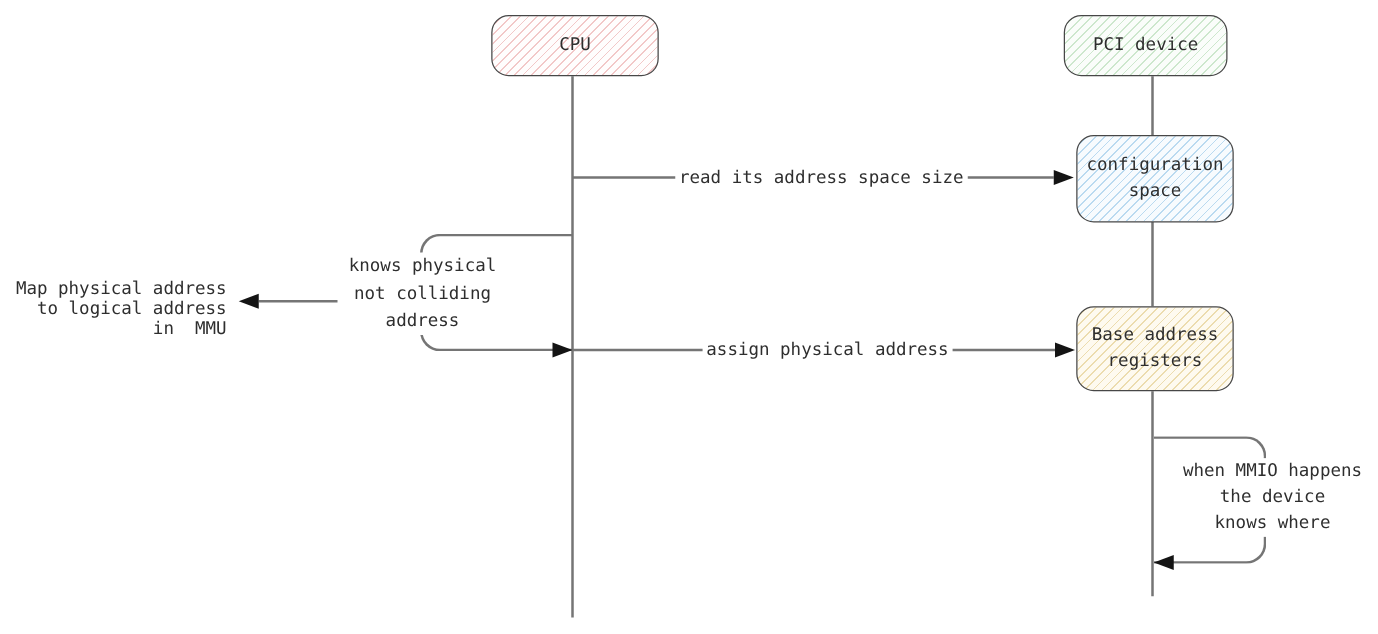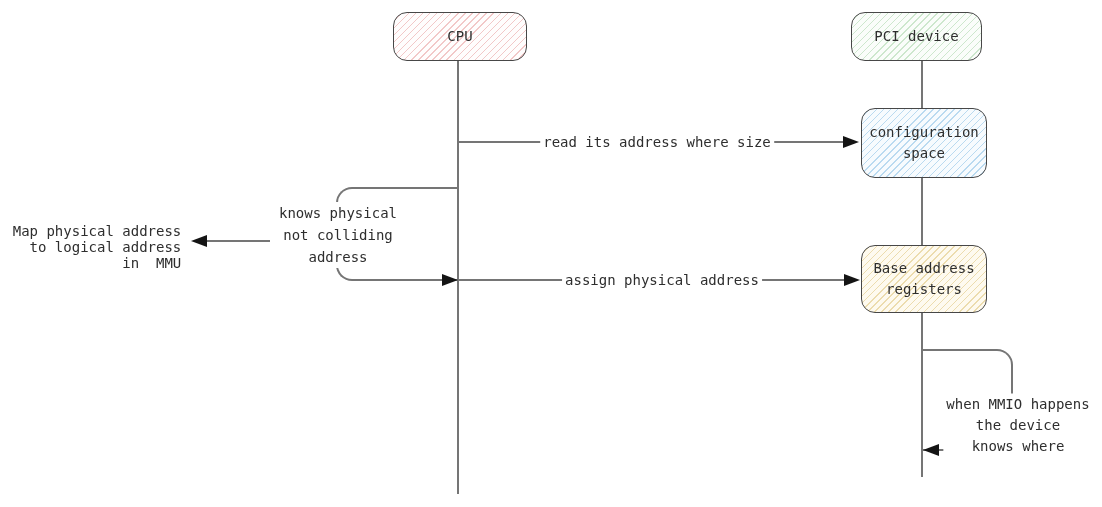--- a/index.html
+++ b/index.html
@@ -53,21 +53,21 @@
   .msg-label{
     position:absolute;
     transform:translate(-50%,-50%);
     background:#ffffff;
     padding:0 3px;
     font-size:14px;line-height:22px;
     text-align:center;
     white-space:pre;
   }
   .lh20{line-height:16px;text-align:right;}
-  .lh21{line-height:21px;margin-top:27px;}
+  .lh21{line-height:21px;}
 </style>
 </head>
 <body>
 
 <div id="canvas">
 
   <div class="lifeline" style="left:457px;top:61px;height:433px;"></div>
   <div class="lifeline" style="left:921px;top:61px;height:47px;"></div>
   <div class="lifeline" style="left:921px;top:177px;height:68px;"></div>
   <div class="lifeline" style="left:921px;top:313px;height:164px;"></div>
@@ -83,21 +83,21 @@
     <span>configuration
 space</span>
   </div>
   <div class="box hatch-yellow" style="left:861px;top:245px;width:126px;height:68px;">
     <span>Base address
 registers</span>
   </div>
 
   <div class="hline" style="left:458px;top:141px;width:385px;"></div>
   <div class="ah ah-right" style="left:843px;top:136px;"></div>
-  <div class="msg-label" style="left:657px;top:142px;">read its address where size</div>
+  <div class="msg-label" style="left:657px;top:142px;">read its address space size</div>
 
   <div class="loop loop-left" style="left:336px;top:187px;width:122px;height:94px;"></div>
   <div class="ah ah-right" style="left:442px;top:274px;"></div>
   <div class="msg-label" style="left:338px;top:235px;">knows physical
 not colliding
 address</div>
 
   <div class="hline" style="left:207px;top:240px;width:63px;"></div>
   <div class="ah ah-left" style="left:191px;top:235px;"></div>
   <div class="msg-label lh20" style="left:97px;top:247px;background:transparent;">Map physical address

